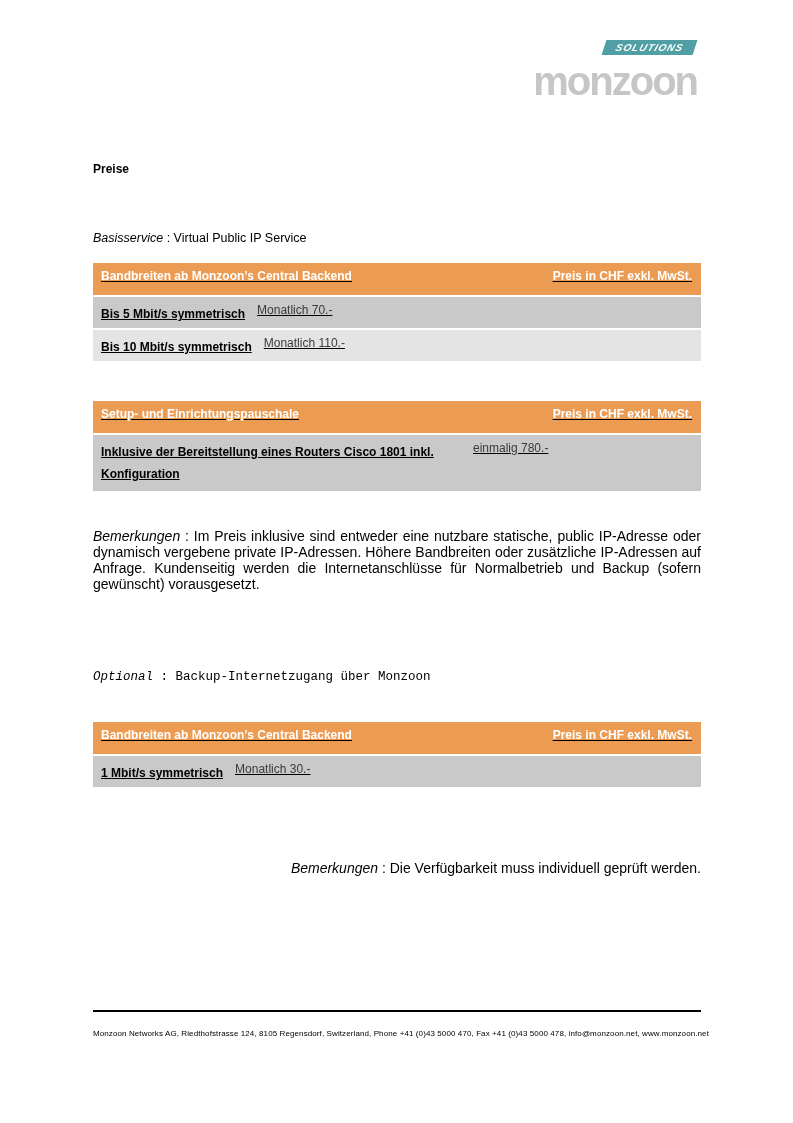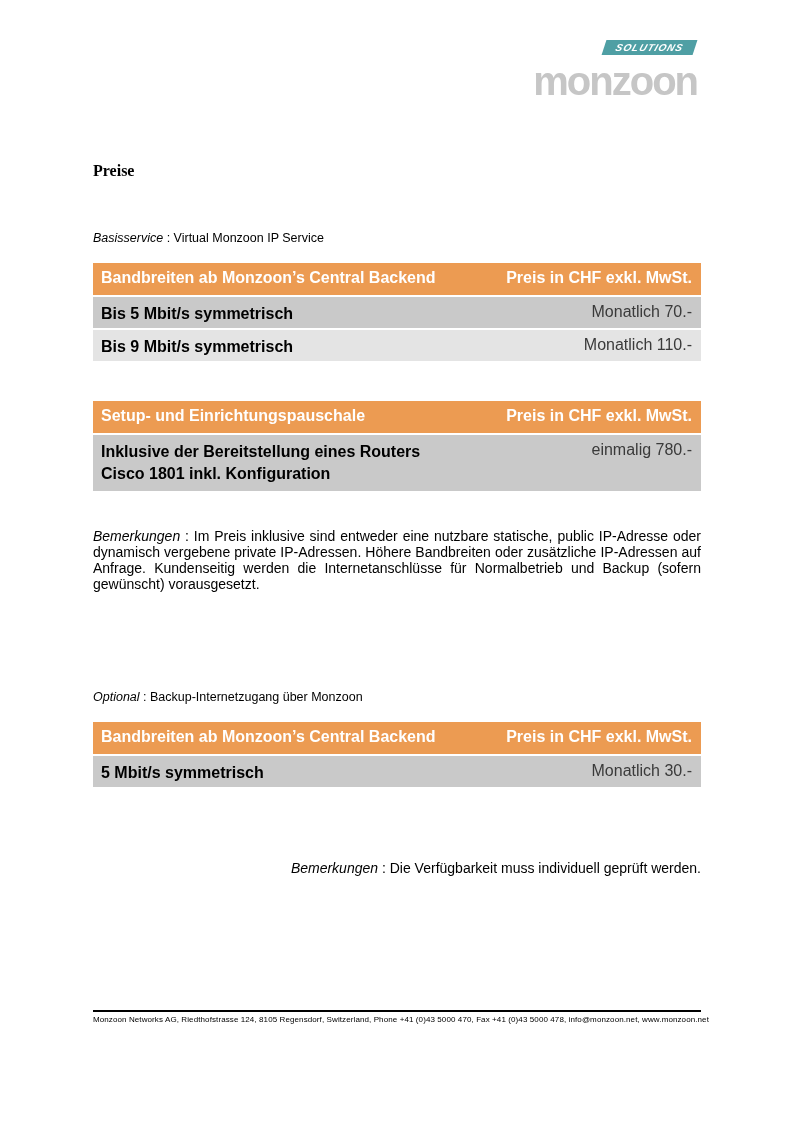--- a/index.html
+++ b/index.html
@@ -27,86 +27,86 @@
   .logo-brand{
     display:block;
     font-size:40px;font-weight:bold;
     letter-spacing:-2px;
     color:var(--logo-gray,#c6c6c6);
     line-height:0.82;
     margin-top:11px;
   }
   
   .abs{position:absolute;left:93px;width:608px;}
-  .doc-title{top:162px;font-size:16px;font-weight:bold;font-family:Liberation Serif, serif;}
+  .doc-title{top:162px;font-size:12px;font-weight:bold;}
   .lead-line{font-size:12.5px;}
   .lead-label{font-style:italic;}
   .basis-line{top:231px;}
-  .optional-line{top:690px;}
+  .optional-line{top:670px;font-family:Liberation Mono, monospace;}
   .remark{font-size:14px;line-height:16px;text-align:justify;}
   .remark-1{top:528px;}
   .remark-2{top:860px;text-align:right;}
   
-  .price-table{position:absolute;left:93px;width:608px;font-size:16px;}
+  .price-table{position:absolute;left:93px;width:608px;font-size:12px;text-decoration:underline;}
   .t-header{
     background:var(--header-bg,#ec9b52);
     color:var(--header-text,#ffffff);
     height:32px;
     display:flex;justify-content:space-between;align-items:flex-start;
     padding:6px 9px 0 8px;box-sizing:border-box;
     font-weight:bold;
     margin-bottom:2px;
   }
   .t-row{
-    display:flex;justify-content:space-between;align-items:flex-start;
+    display:flex;justify-content:flex-start;align-items:flex-start;
     padding:6px 9px 0 8px;box-sizing:border-box;
     height:31px;
     margin-bottom:2px;
   }
   .t-row.tall{height:56px;}
   .t-row.shade-dark{background:var(--row-dark,#c9c9c9);}
   .t-row.shade-light{background:var(--row-light,#e4e4e4);}
   .t-cell-left{font-weight:bold;max-width:380px;line-height:22px;}
   .t-cell-right{color:#3a3a3a;white-space:nowrap;padding-left:12px;}
   
   .footer{
     position:absolute;left:93px;width:608px;top:1010px;
     border-top:2px solid #000;
-    padding-top:3px;
+    padding-top:17px;
     font-size:8px;letter-spacing:0.1px;
     white-space:nowrap;
   }
 </style>
 </head>
 <body>
 
 <div class="page">
 
   <div class="logo">
     <span class="logo-badge">SOLUTIONS</span>
     <span class="logo-brand">monzoon</span>
   </div>
 
   <div class="abs doc-title">Preise</div>
 
   <div class="abs lead-line basis-line">
-    <span class="lead-label">Basisservice</span><span> : </span><span>Virtual Monzoon IP Service</span>
+    <span class="lead-label">Basisservice</span><span> : </span><span>Virtual Public IP Service</span>
   </div>
 
   <div class="price-table" style="top:263px">
     <div class="t-header">
       <span>Bandbreiten ab Monzoon’s Central Backend</span>
       <span>Preis in CHF exkl. MwSt.</span>
     </div>
     <div class="t-row shade-dark">
       <span class="t-cell-left">Bis 5 Mbit/s symmetrisch</span>
       <span class="t-cell-right">Monatlich 70.-</span>
     </div>
     <div class="t-row shade-light">
-      <span class="t-cell-left">Bis 9 Mbit/s symmetrisch</span>
+      <span class="t-cell-left">Bis 10 Mbit/s symmetrisch</span>
       <span class="t-cell-right">Monatlich 110.-</span>
     </div>
   </div>
 
   <div class="price-table" style="top:401px">
     <div class="t-header">
       <span>Setup- und Einrichtungspauschale</span>
       <span>Preis in CHF exkl. MwSt.</span>
     </div>
     <div class="t-row tall shade-dark">
@@ -122,21 +122,21 @@
   <div class="abs lead-line optional-line">
     <span class="lead-label">Optional</span><span> : </span><span>Backup-Internetzugang über Monzoon</span>
   </div>
 
   <div class="price-table" style="top:722px">
     <div class="t-header">
       <span>Bandbreiten ab Monzoon’s Central Backend</span>
       <span>Preis in CHF exkl. MwSt.</span>
     </div>
     <div class="t-row shade-dark">
-      <span class="t-cell-left">5 Mbit/s symmetrisch</span>
+      <span class="t-cell-left">1 Mbit/s symmetrisch</span>
       <span class="t-cell-right">Monatlich 30.-</span>
     </div>
   </div>
 
   <div class="abs remark remark-2">
     <span class="lead-label">Bemerkungen</span><span> : </span><span>Die Verfügbarkeit muss individuell geprüft werden.</span>
   </div>
 
   <div class="footer">Monzoon Networks AG, Riedthofstrasse 124, 8105 Regensdorf, Switzerland, Phone +41 (0)43 5000 470, Fax +41 (0)43 5000 478, info@monzoon.net, www.monzoon.net</div>
 

